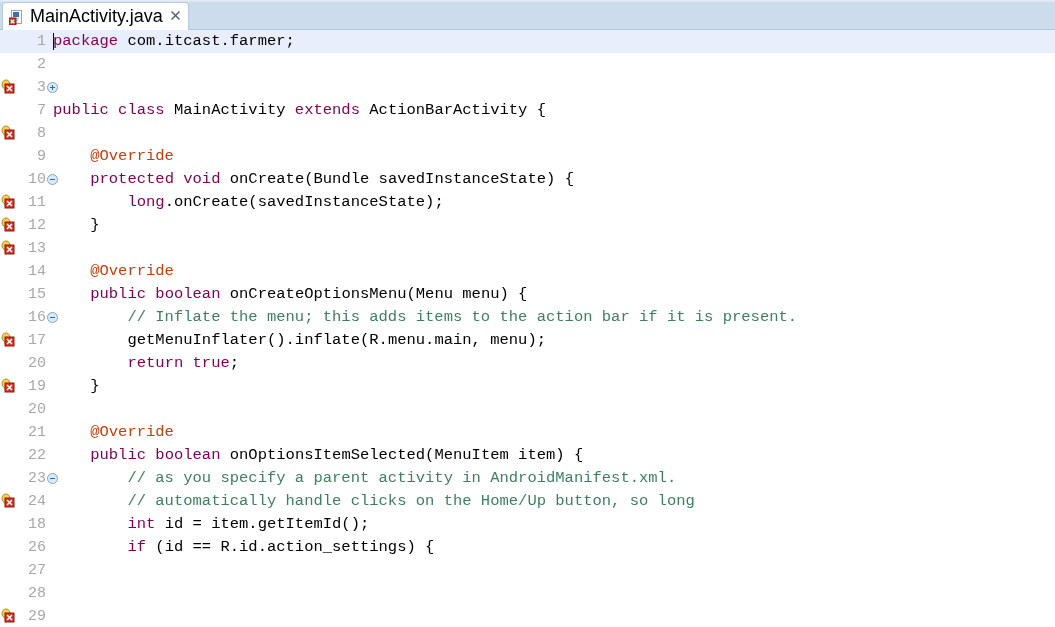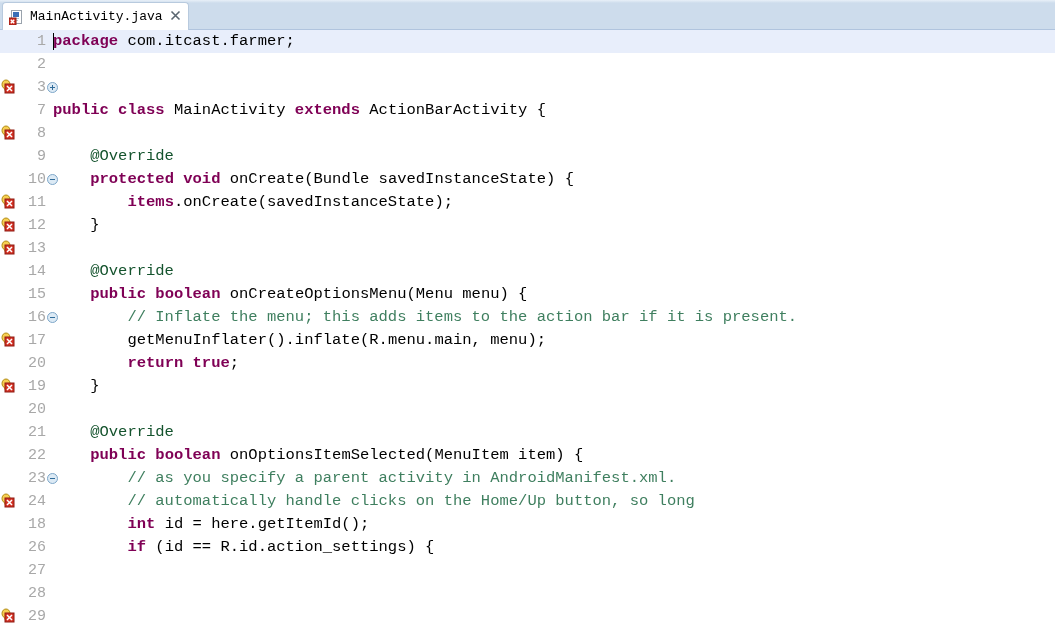--- a/index.html
+++ b/index.html
@@ -44,24 +44,24 @@
     border-radius: 4px 4px 0 0;
     box-sizing: border-box;
   }
   .tab-icon {
     position: relative;
     width: 16px;
     height: 16px;
     flex: 0 0 16px;
   }
   .tab-label {
-    font-size: 13px;
+    font-size: 18px;
     color: #000000;
     white-space: nowrap;
-    font-family: Liberation Mono, monospace;
+    font-family: Liberation Sans, sans-serif;
   }
   .tab-close {
     font-size: 13px;
     color: #55606b;
     line-height: 1;
     margin-left: 2px;
   }
 
   
   .editor {
@@ -113,22 +113,22 @@
     left: 0;
     right: 0;
     height: 23px;
     background: #e8eefb;
     z-index: 0;
     pointer-events: none;
   }
   .code .line, .gutter .line { position: relative; z-index: 1; }
 
   
-  .kw   { color: #7f0055; font-weight: bold; text-align: center; }
-  .ann  { color: #14532d; }
+  .kw   { color: #7f0055; font-weight: normal; text-align: center; }
+  .ann  { color: #c2410c; }
   .cmt  { color: #3f7f5f; }
   .plain{ color: #000000; }
 
   
   .sq {
     text-decoration: none;
     background-repeat: repeat-x;
     background-position: 0 100%;
     background-size: 4px 3px;
     background-image: linear-gradient(45deg, transparent 45%, #d03c3c 45%, #d03c3c 55%, transparent 55%);
@@ -326,33 +326,33 @@
       <div class="line">29</div>
     </div>
   <div class="code" id="code-area">
       <div class="line"><span class="kw">package</span><span class="plain"> com.itcast.farmer;</span></div>
       <div class="line"></div>
       <div class="line"></div>
       <div class="line"><span class="kw">public class</span><span class="plain"> MainActivity </span><span class="kw">extends</span><span class="plain"> </span><span class="plain sq">ActionBarActivity</span><span class="plain"> {</span></div>
       <div class="line"></div>
       <div class="line"><span class="ann">    @Override</span></div>
       <div class="line"><span class="plain">    </span><span class="kw">protected void</span><span class="plain"> </span><span class="plain sq">onCreate(Bundle savedInstanceState)</span><span class="plain"> {</span></div>
-      <div class="line"><span class="plain">        </span><span class="kw sq">items</span><span class="plain">.onCreate(savedInstanceState);</span></div>
+      <div class="line"><span class="plain">        </span><span class="kw sq">long</span><span class="plain">.onCreate(savedInstanceState);</span></div>
       <div class="line"><span class="plain">    }</span></div>
       <div class="line"></div>
       <div class="line"><span class="ann">    @Override</span></div>
       <div class="line"><span class="plain">    </span><span class="kw">public boolean</span><span class="plain"> </span><span class="plain sq">onCreateOptionsMenu(Menu menu)</span><span class="plain"> {</span></div>
       <div class="line"><span class="cmt">        // Inflate the menu; this adds items to the action bar if it is present.</span></div>
       <div class="line"><span class="plain">        </span><span class="plain sq">getMenuInflater</span><span class="plain">().inflate(</span><span class="plain sqd">R</span><span class="plain">.menu.main, menu);</span></div>
       <div class="line"><span class="plain">        </span><span class="kw">return true</span><span class="plain">;</span></div>
       <div class="line"><span class="plain">    }</span></div>
       <div class="line"></div>
       <div class="line"><span class="ann">    @Override</span></div>
       <div class="line"><span class="plain">    </span><span class="kw">public boolean</span><span class="plain"> </span><span class="plain sq">onOptionsItemSelected(MenuItem item)</span><span class="plain"> {</span></div>
       <div class="line"><span class="cmt">        // as you specify a parent activity in AndroidManifest.xml.</span></div>
       <div class="line"><span class="cmt">        // automatically handle clicks on the Home/Up button, so long</span></div>
-      <div class="line"><span class="plain">        </span><span class="kw">int</span><span class="plain"> id = here.getItemId();</span></div>
+      <div class="line"><span class="plain">        </span><span class="kw">int</span><span class="plain"> id = item.getItemId();</span></div>
       <div class="line"><span class="plain">        </span><span class="kw">if</span><span class="plain"> (id == R.id.action_settings) {</span></div>
       <div style="position: absolute; left: 6px; top: 3px; width: 1px; height: 17px; background: rgb(0, 0, 0); z-index: 3;"></div>
     </div>
   <div class="bottom-edge"></div>
 <div class="curline-band" style="top: 0px;"></div>
   </div>
 
 </body></html>

